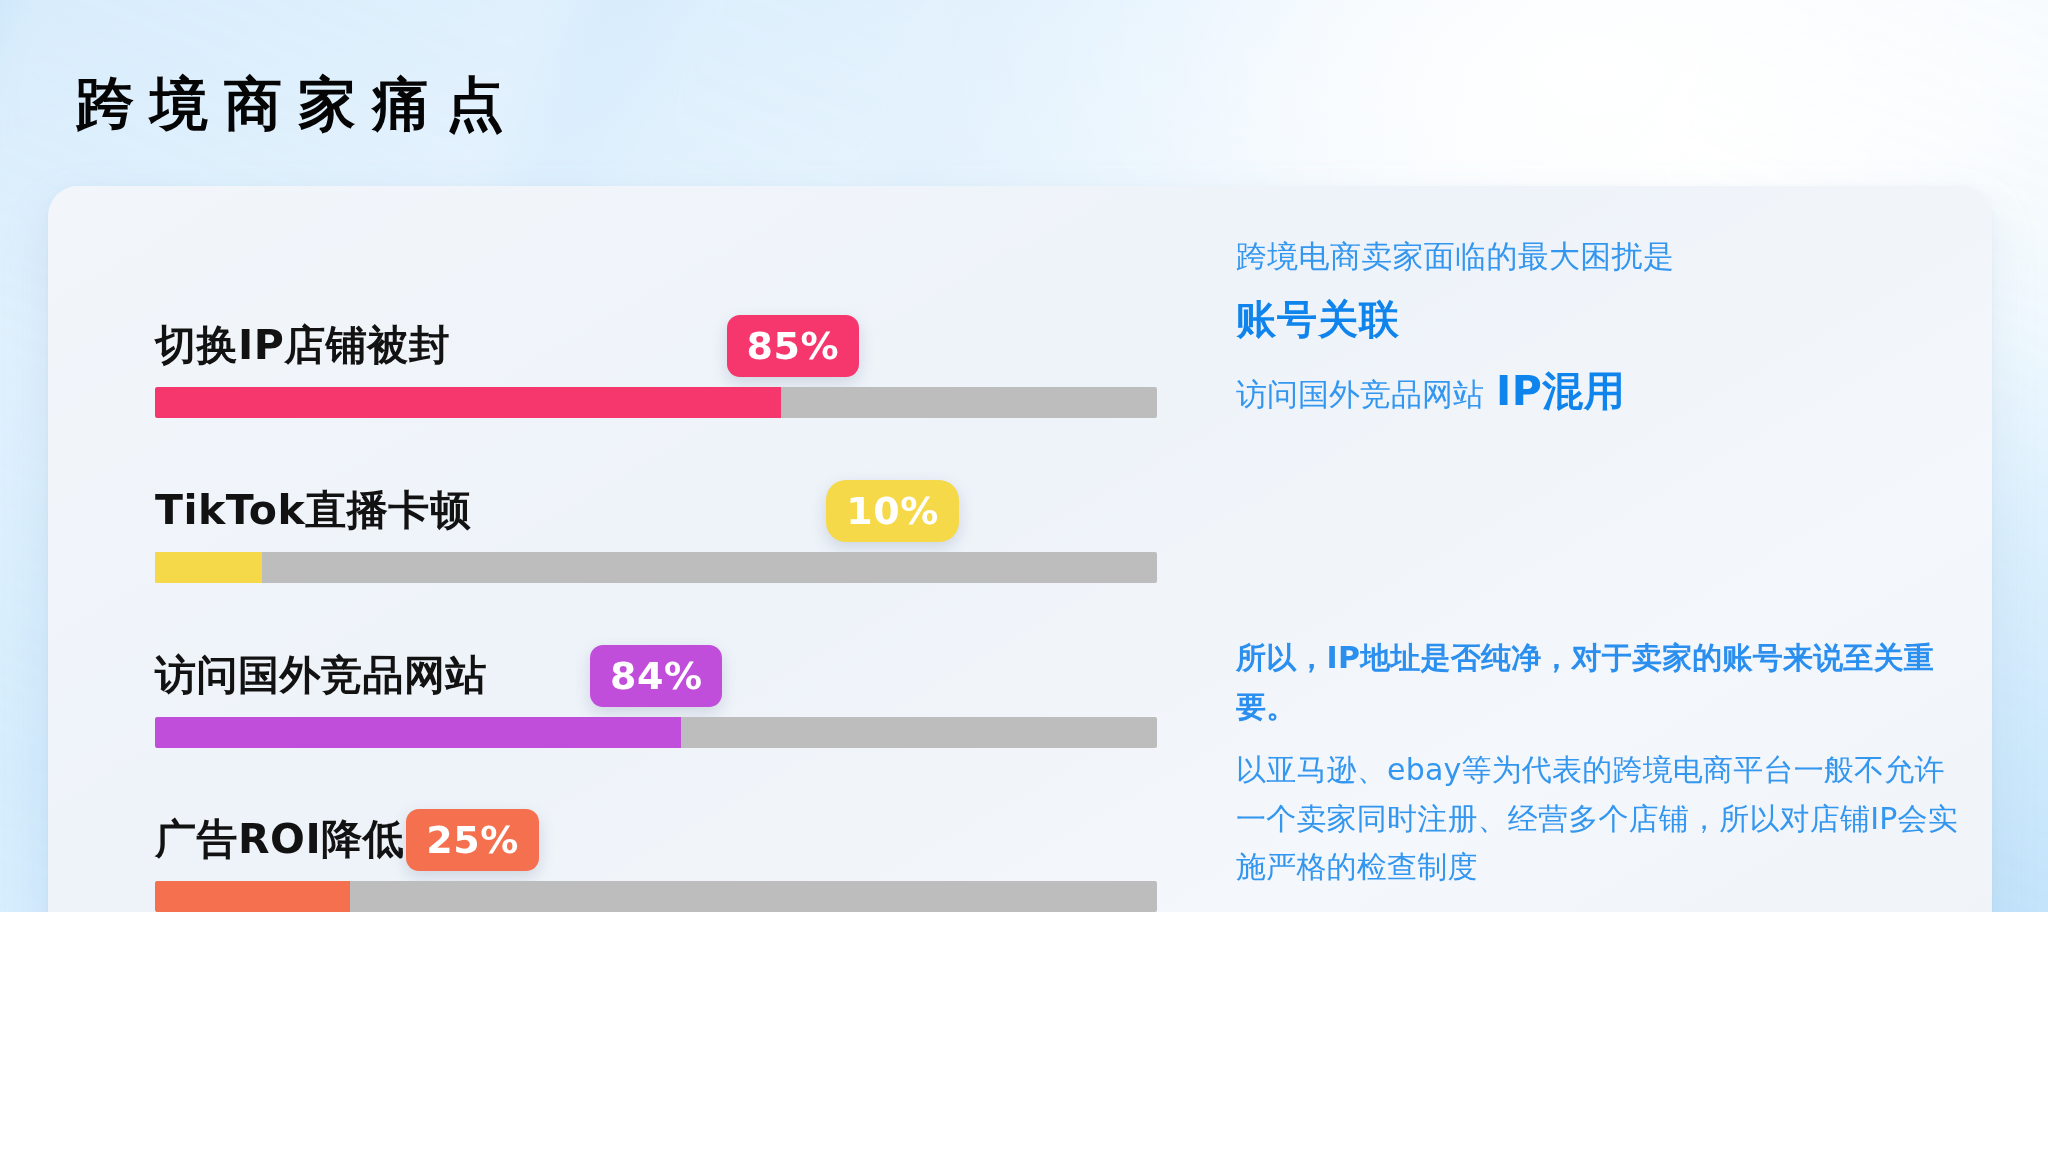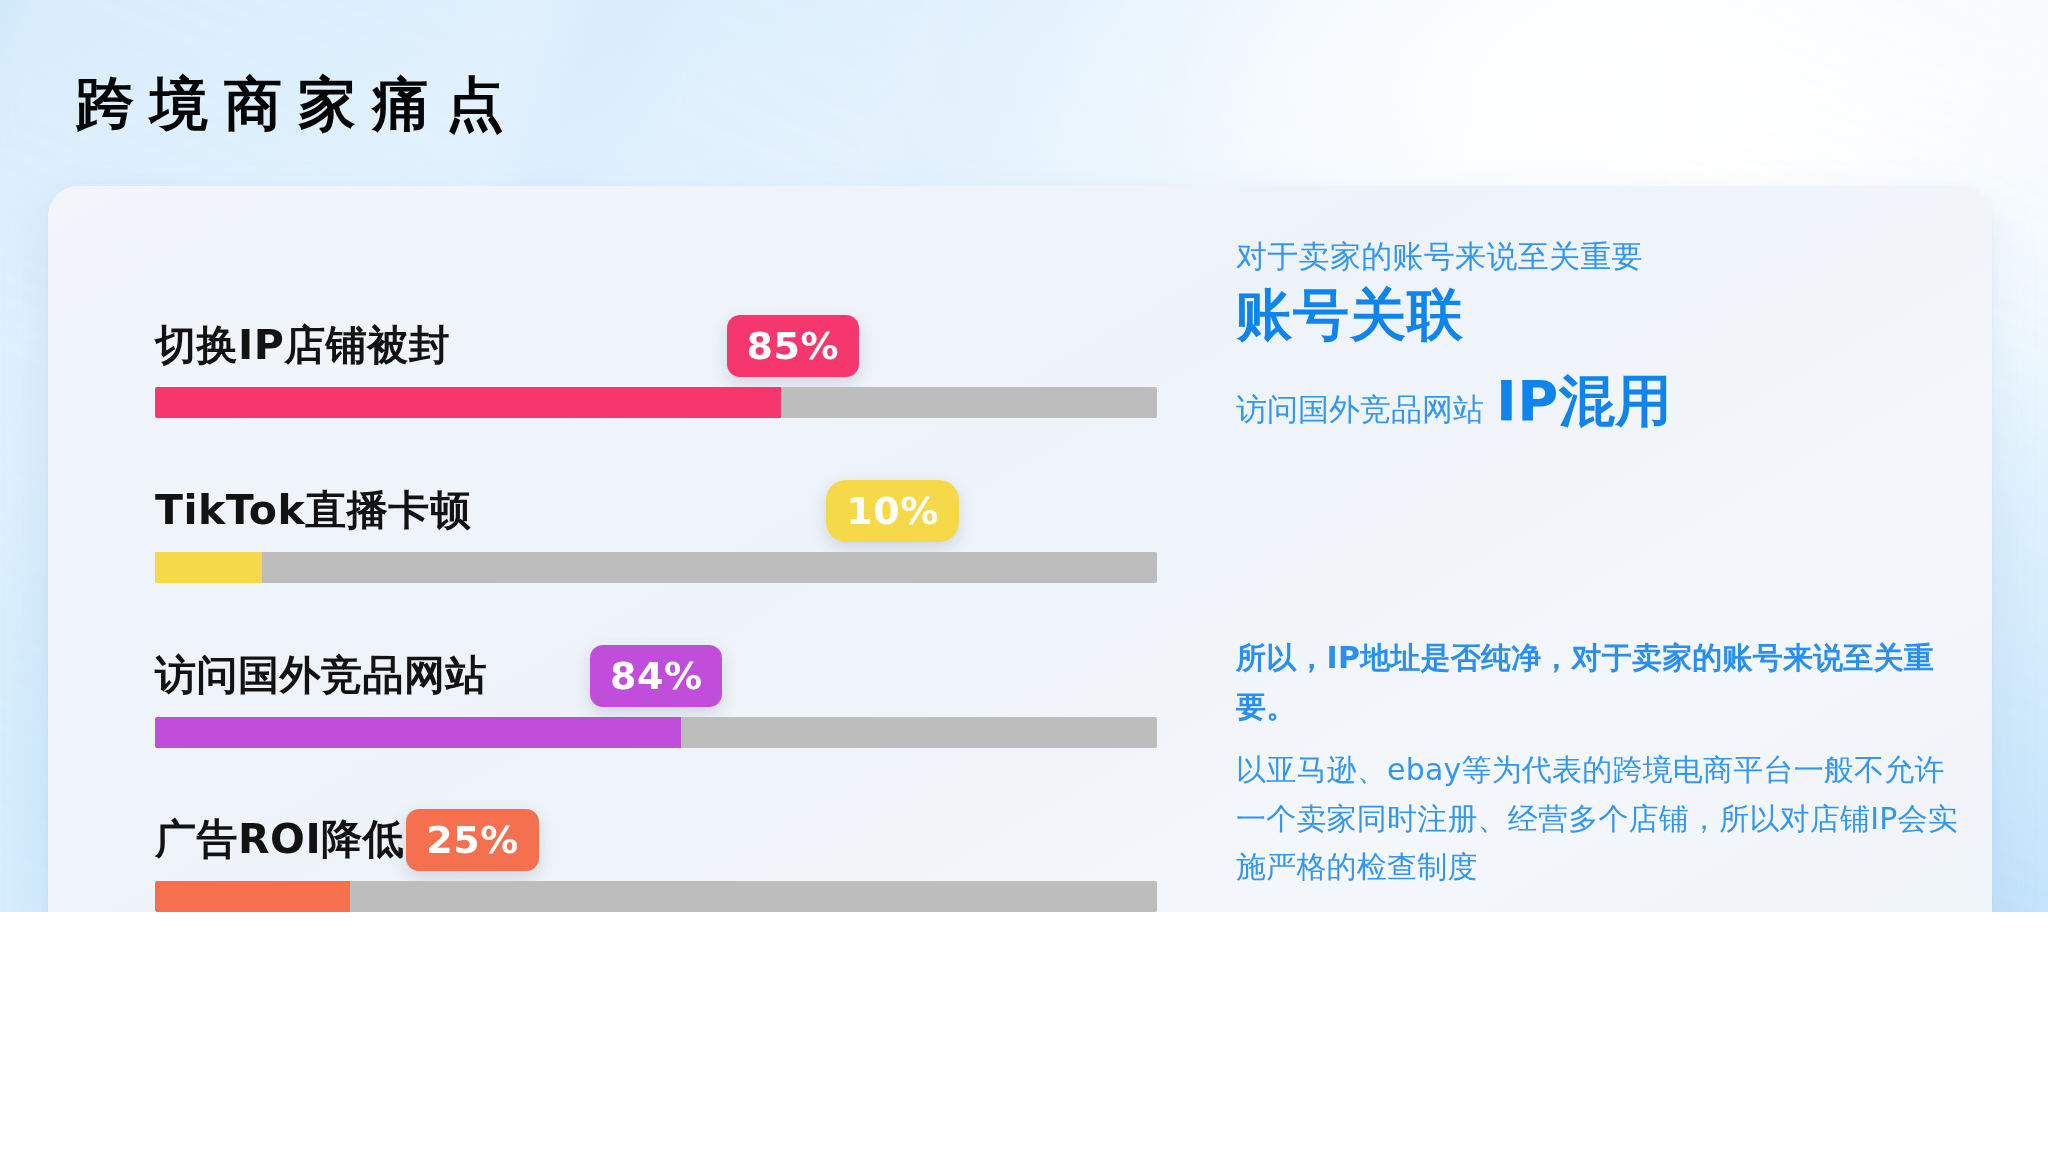--- a/index.html
+++ b/index.html
@@ -131,31 +131,31 @@
 
   .t-line {
     font-size:31px;
     line-height:1.42;
     color:#3396ef;
     letter-spacing:.3px;
   }
   #lead-line { position:absolute; left:4px; top:48px; }
 
   #keyword-1 {
-    position:absolute; left:4px; top:92px;
-    font-size:56px; font-weight:bold; color:#0f84ec;
+    position:absolute; left:4px; top:106px;
+    font-size:40px; font-weight:bold; color:#0f84ec;
     letter-spacing:1px;
   }
 
   #sub-line {
     position:absolute; left:4px; top:178px;
     font-size:31px; color:#3396ef;
     display:flex; align-items:baseline; gap:12px;
   }
-  #keyword-2 { font-size:56px; font-weight:bold; color:#0f84ec; letter-spacing:.5px; }
+  #keyword-2 { font-size:41px; font-weight:bold; color:#0f84ec; letter-spacing:.5px; }
 
   .t-para {
     position:absolute; left:4px;
     width:735px;
     font-size:30px;
     line-height:1.62;
     color:#3396ef;
     letter-spacing:.2px;
   }
   #para-1 { top:278px; }
@@ -215,21 +215,21 @@
         </div>
         <div class="bar-track">
           <div class="bar-fill" id="fill3" style="width: 19.5%; background: rgb(244, 112, 79);"></div>
         </div>
       </div>
 
     </div>
 
     <div id="text-panel">
 
-      <div id="lead-line" class="t-line">对于卖家的账号来说至关重要</div>
+      <div id="lead-line" class="t-line">跨境电商卖家面临的最大困扰是</div>
 
       <div id="keyword-1">账号关联</div>
 
       <div id="sub-line">
         <span>访问国外竞品网站</span>
         <span id="keyword-2">IP混用</span>
       </div>
 
 
       <div id="para-2" class="t-para">所以，IP地址是否纯净，对于卖家的账号来说至关重要。</div>

